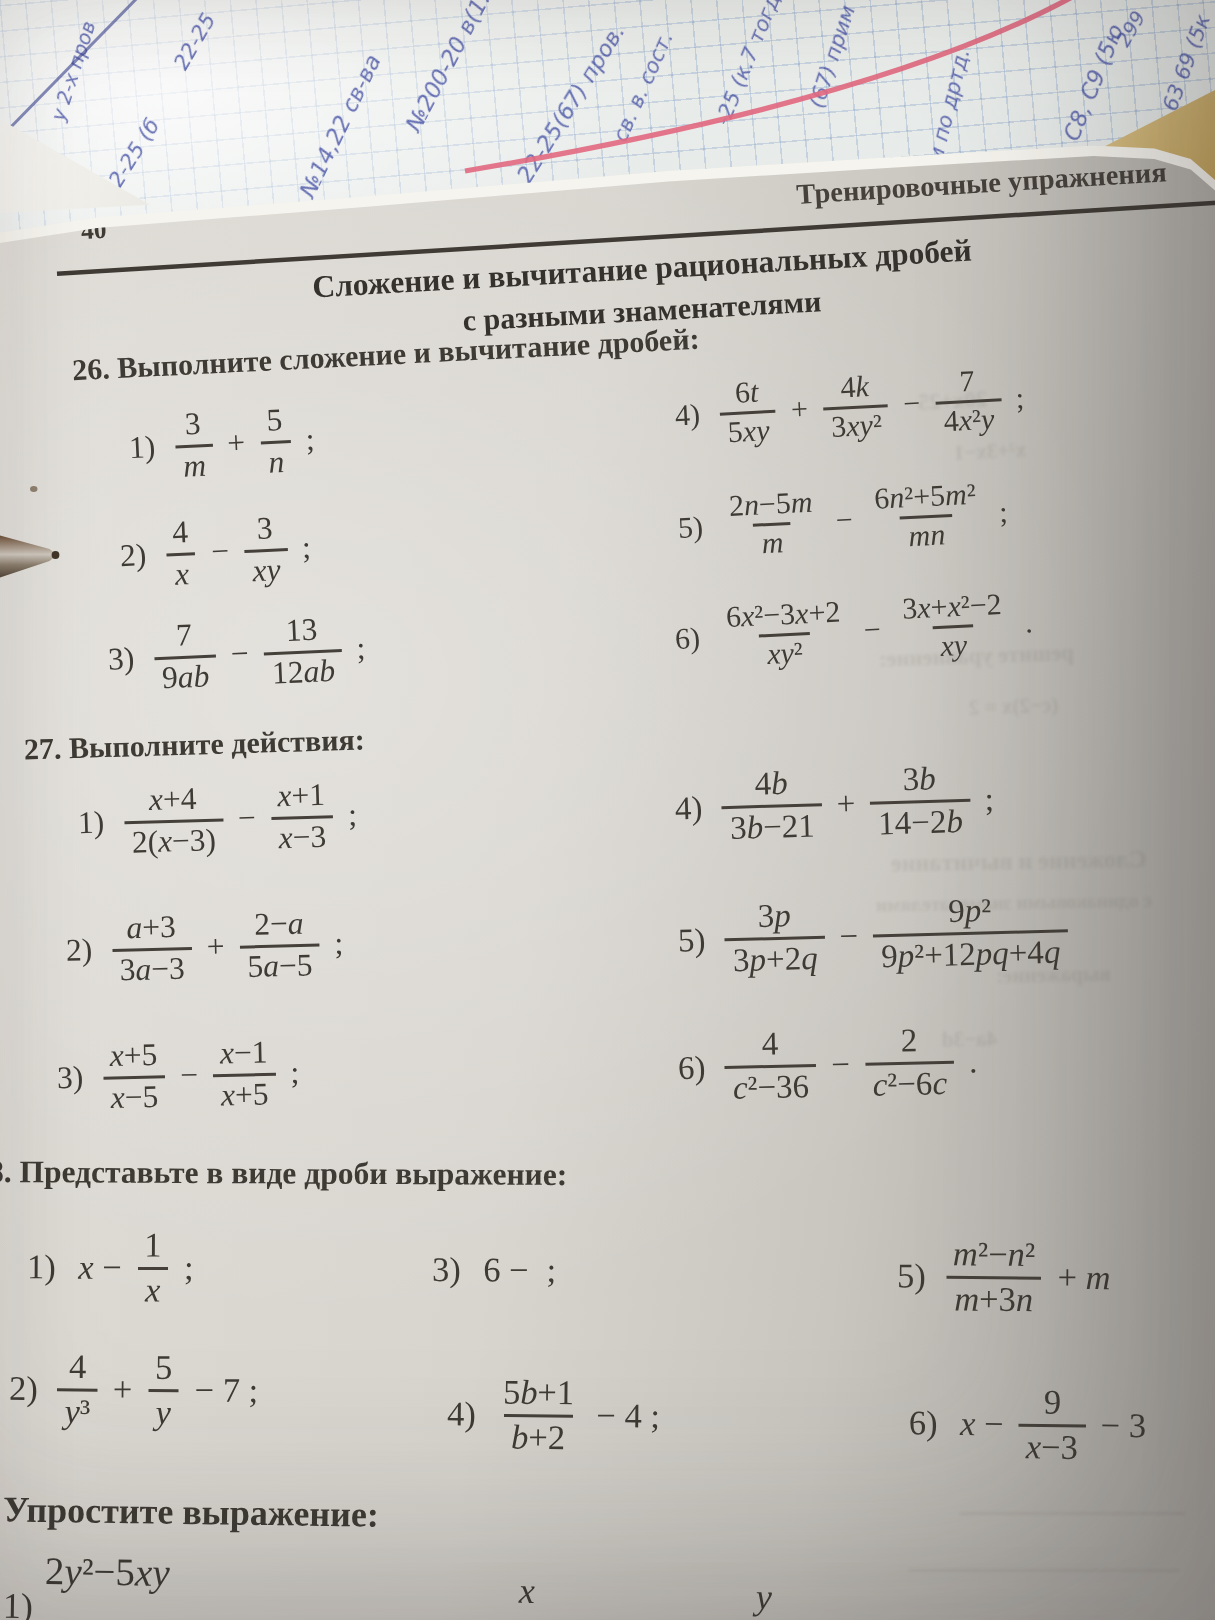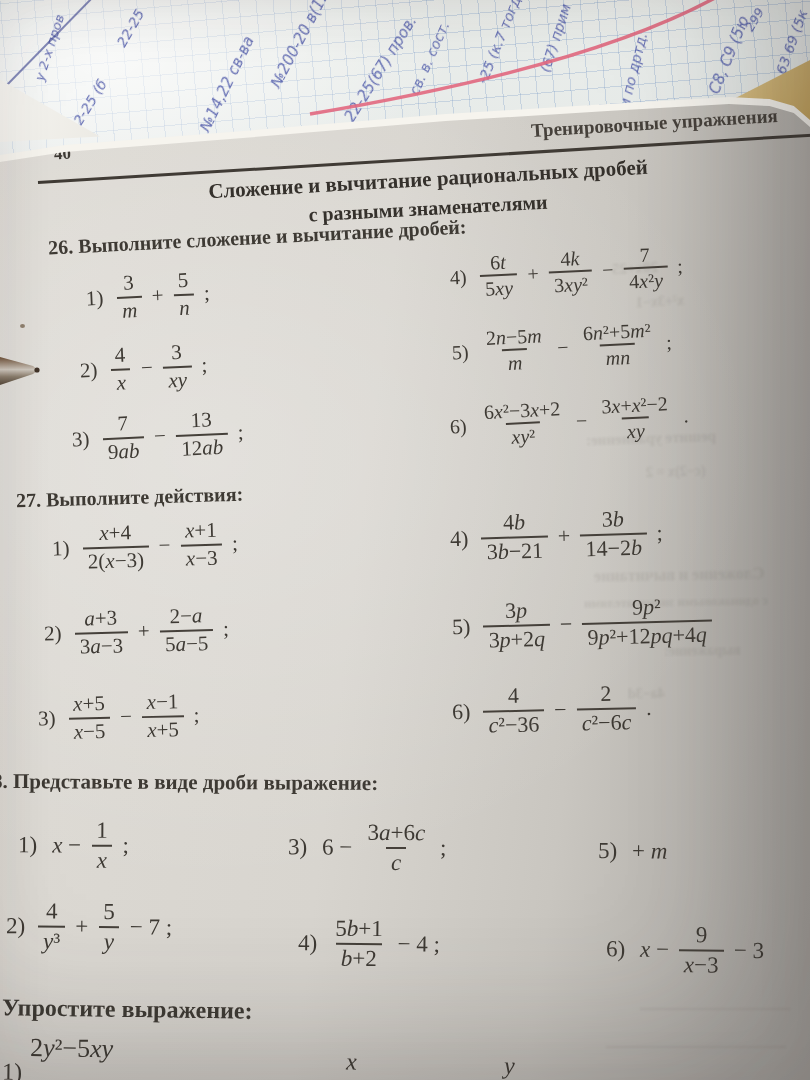--- a/index.html
+++ b/index.html
@@ -270,28 +270,28 @@
           <span class="op"><i>x</i> −</span>
           <span class="fr">
             <span class="nu">1</span>
             <span class="de"><i>x</i></span>
           </span>
           <span class="op">;</span>
         </div>
         <div class="math-item" style="left: 288px; top: 847px; font-size: 23px; transform: translateY(-50%) rotate(0.4deg);">
           <span class="lbl">3)</span>
           <span class="op">6 −</span>
-          <span class="fr">
-            <span class="nu">3<i>a</i>+6<i>c</i></span>
-            <span class="de"><i>c</i></span>
-          </span>
           <span class="op">;</span>
         </div>
         <div class="math-item" style="left: 598px; top: 851px; font-size: 23px; transform: translateY(-50%) rotate(0.5deg);">
           <span class="lbl">5)</span>
+          <span class="fr">
+            <span class="nu"><i>m</i>²−<i>n</i>²</span>
+            <span class="de"><i>m</i>+3<i>n</i></span>
+          </span>
           <span class="op">+ <i>m</i></span>
         </div>
         <div class="math-item" style="left: 6px; top: 926px; font-size: 23px; transform: translateY(-50%) rotate(0.5deg);">
           <span class="lbl">2)</span>
           <span class="fr">
             <span class="nu">4</span>
             <span class="de"><i>y</i>³</span>
           </span>
           <span class="op">+</span>
           <span class="fr">

